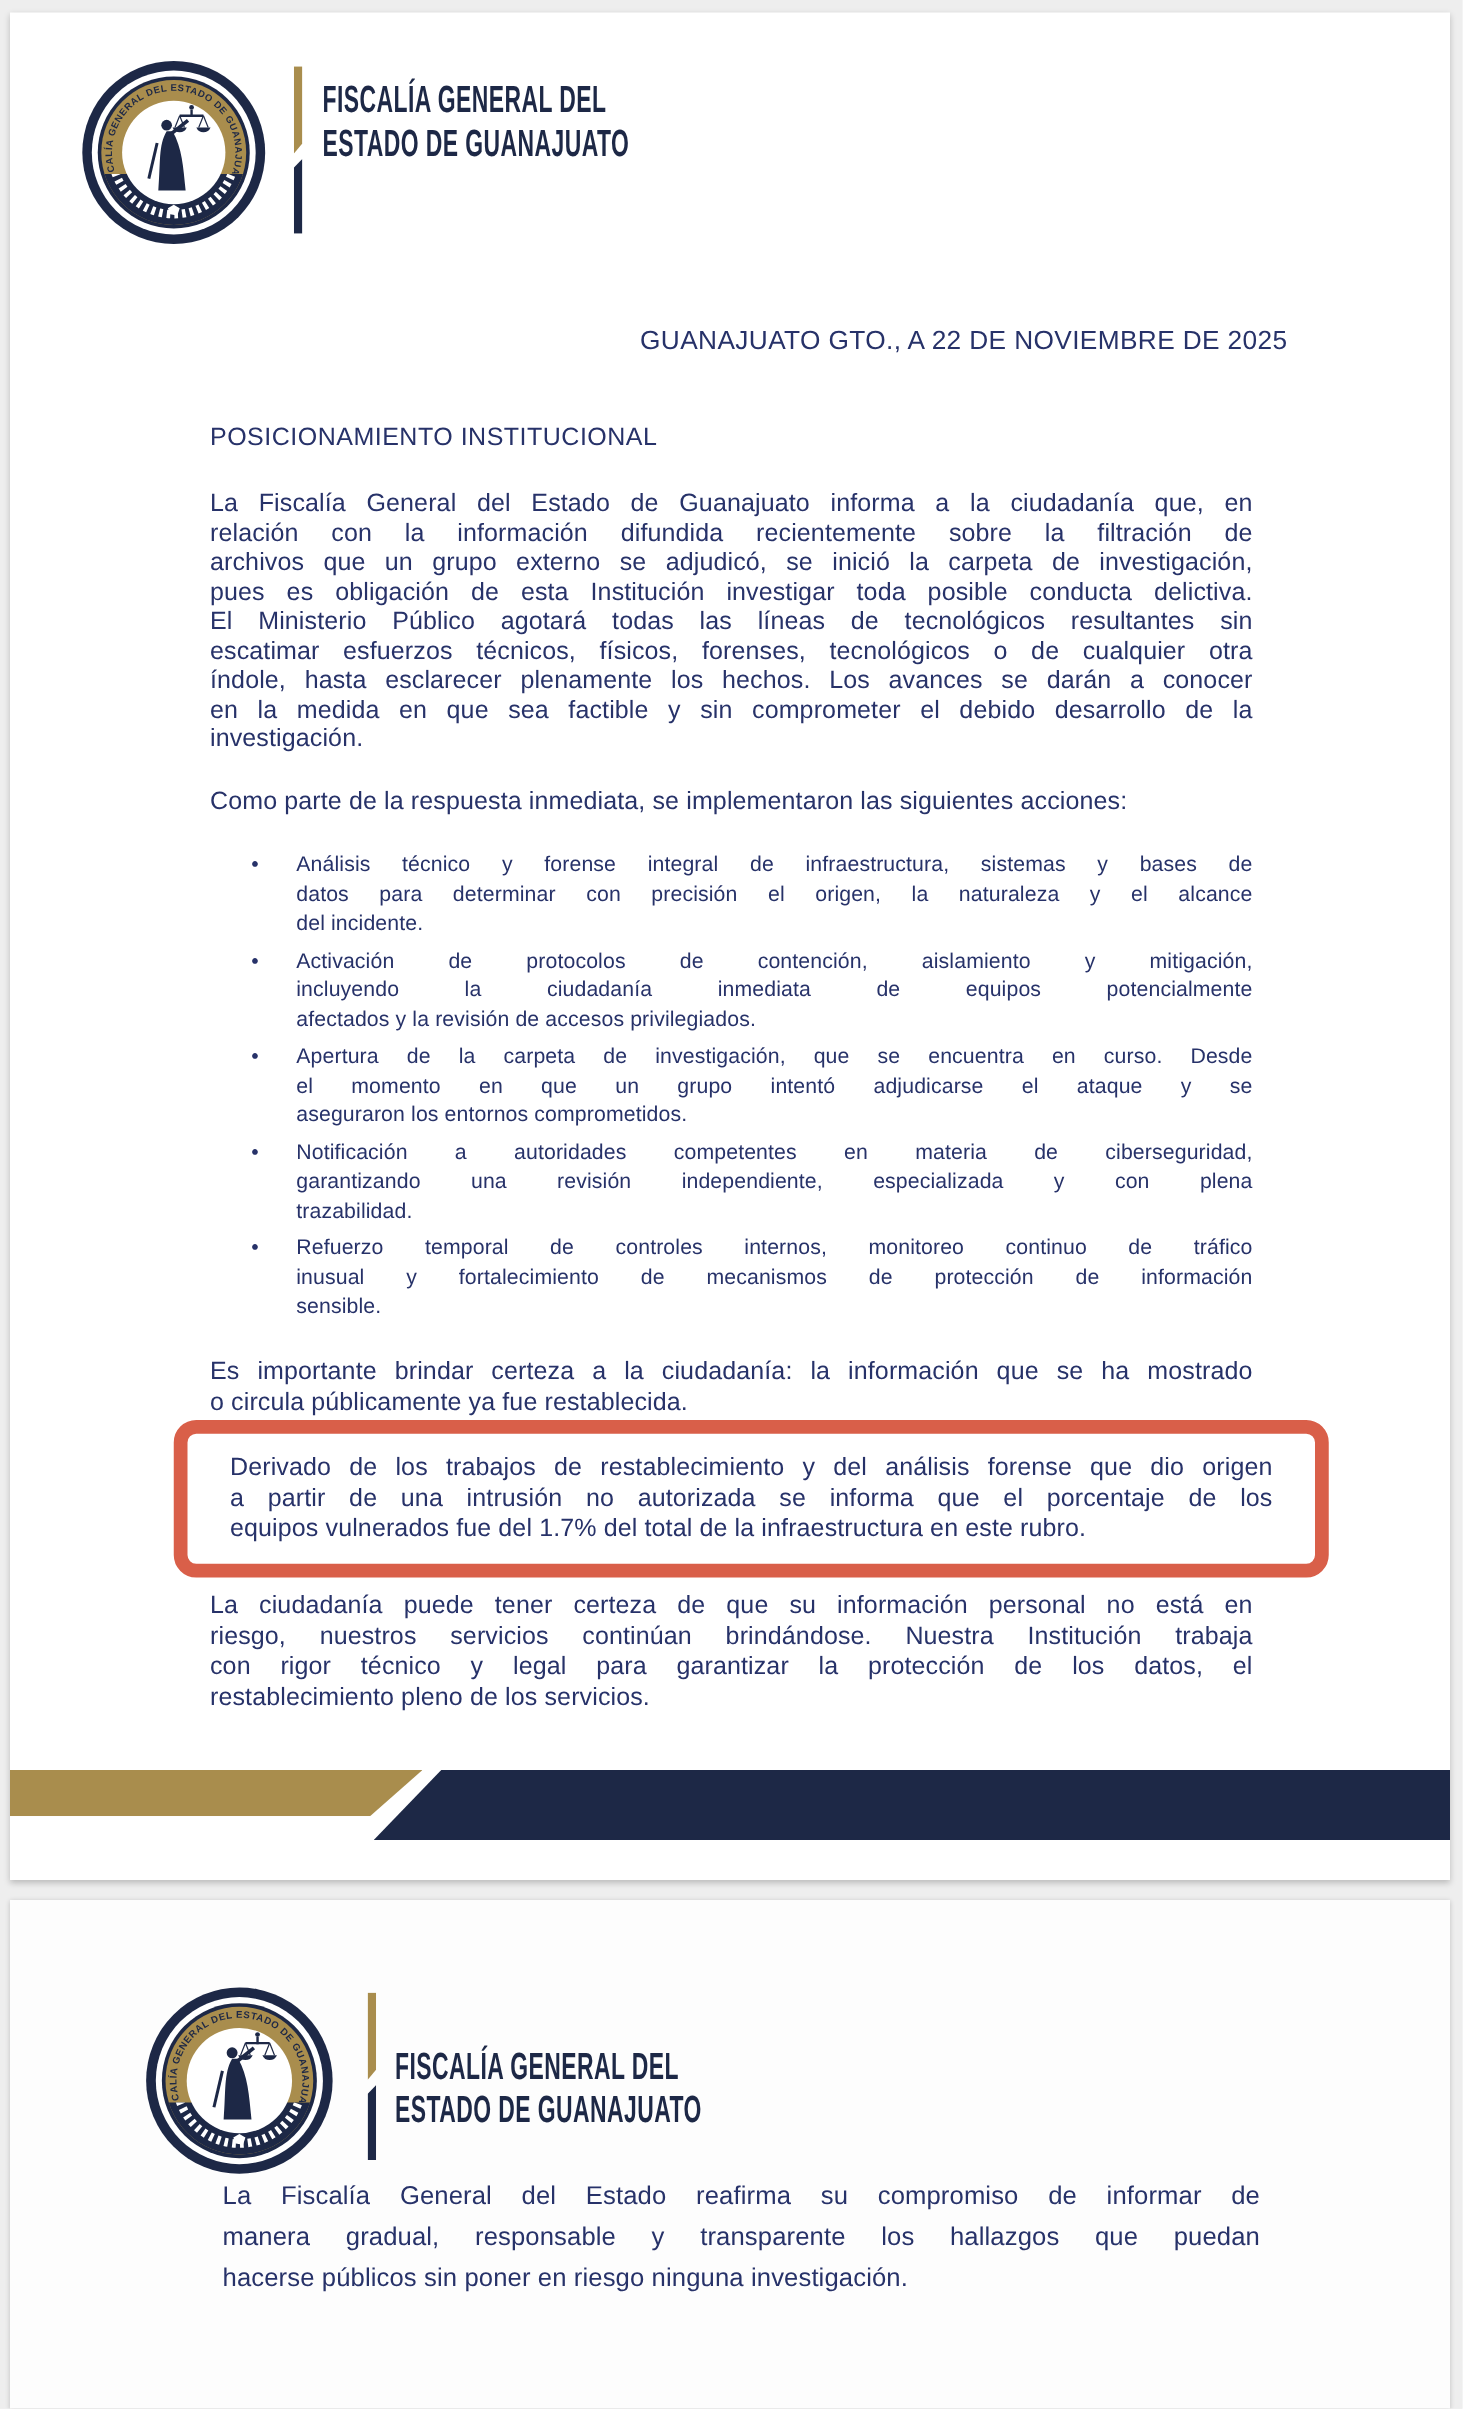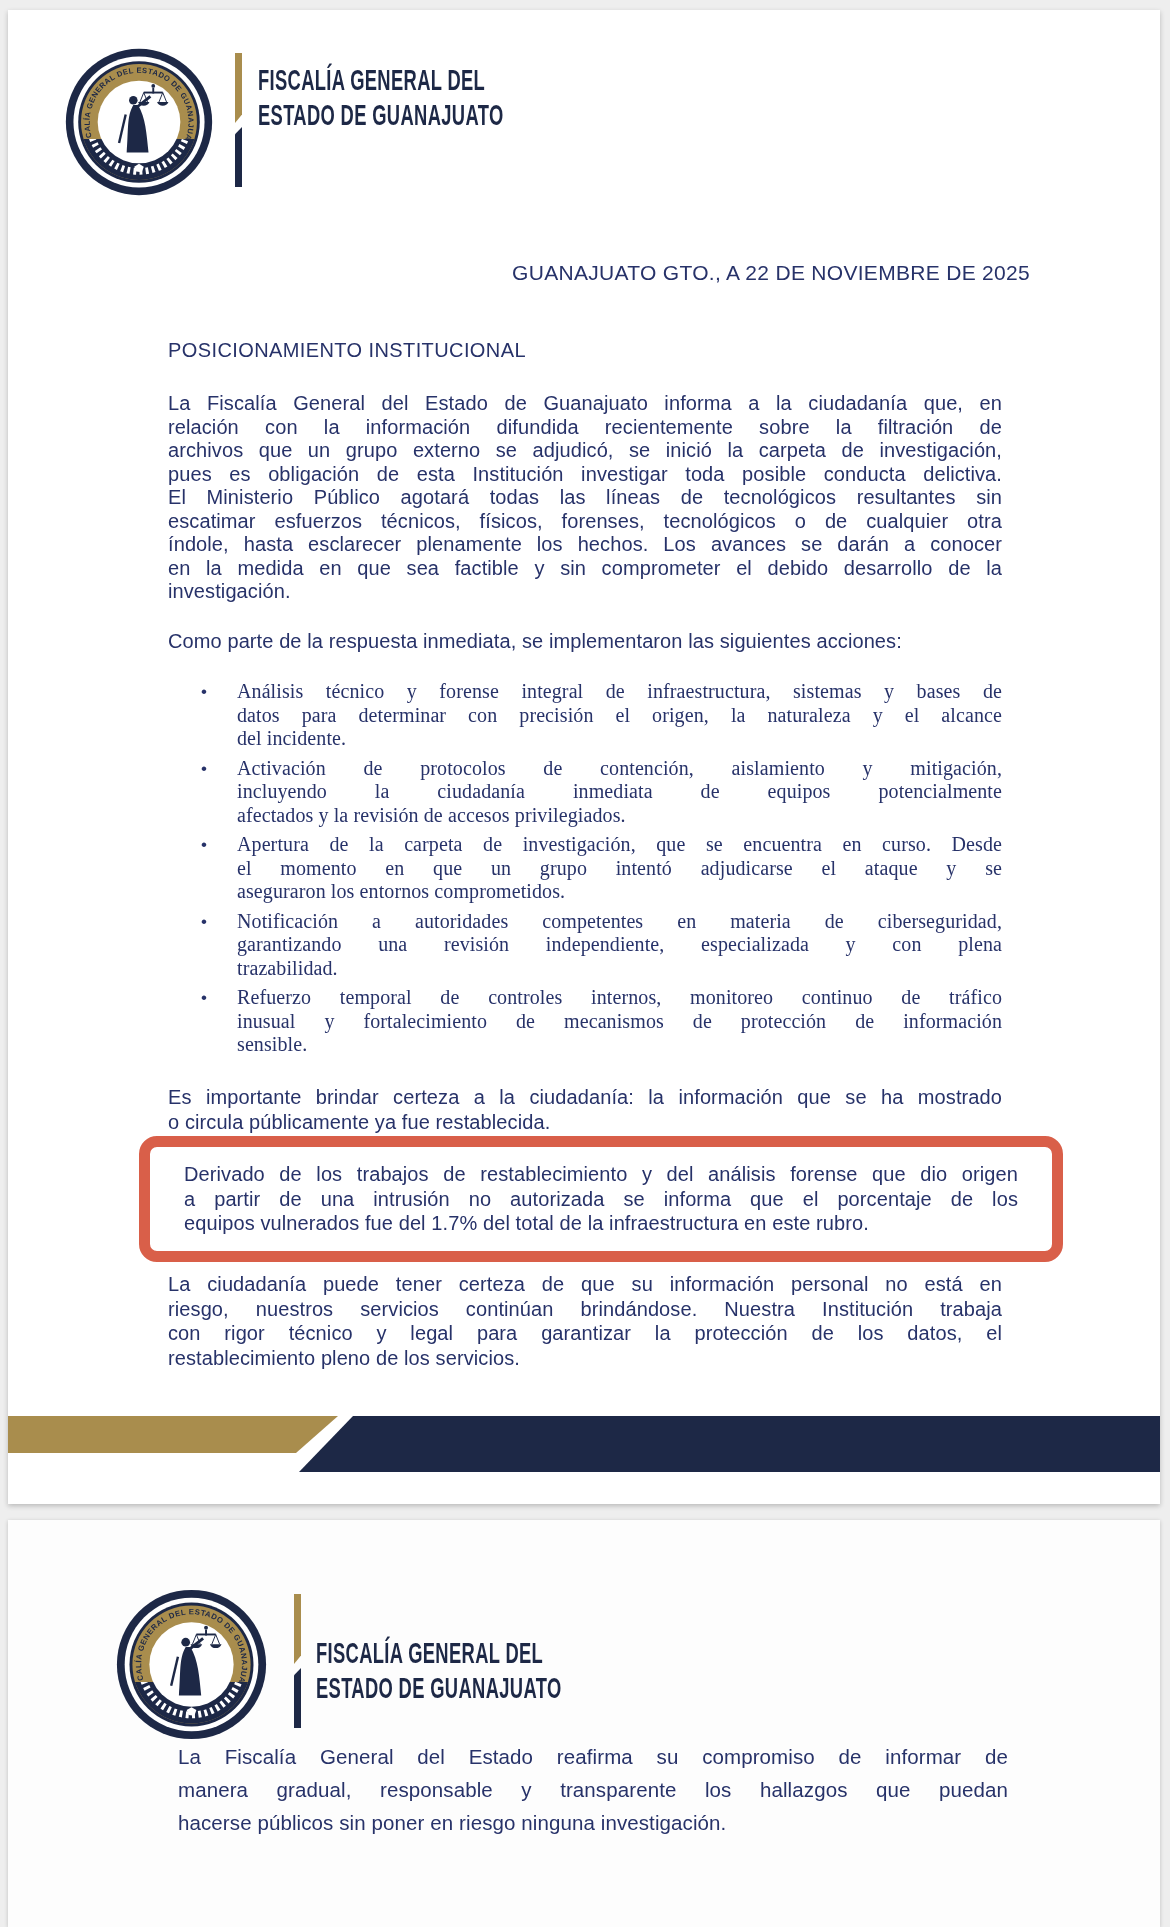--- a/index.html
+++ b/index.html
@@ -29,21 +29,21 @@
 
   .body-text{color:var(--text-navy);font-size:20px;width:834px;letter-spacing:.1px;}
   .tline{text-align:justify;text-align-last:justify;line-height:23.5px;}
   .tline.last{text-align-last:left;}
   .sp25 .tline{line-height:24.6px;}
 
   .lead-line{color:var(--text-navy);font-size:20px;letter-spacing:.1px;}
 
   .bullet-item{display:flex;margin-bottom:6px;}
   .bullet-marker{width:69px;padding-left:33px;color:var(--text-navy);font-size:17px;line-height:23.5px;flex:none;}
-  .bullet-content{width:765px;color:var(--text-navy);font-size:20px;letter-spacing:.1px;font-family:Liberation Serif, serif;}
+  .bullet-content{width:765px;color:var(--text-navy);font-size:17px;letter-spacing:.1px;}
 
   .highlight-box{width:924px;border:11px solid var(--accent-red);border-radius:18px;
     padding:15px 34px;background:#fff;margin-left:16px;}
   .highlight-box .tline{line-height:24.5px;}
 
   .footer-gold{left:8px;top:1416px;width:330px;height:37px;background:var(--gold);
     clip-path:polygon(0 0,100% 0,calc(100% - 42px) 100%,0 100%);}
   .footer-navy{left:299px;top:1416px;width:861px;height:56px;background:var(--brand-navy);
     clip-path:polygon(54px 0,100% 0,100% 100%,0 100%);}
 

